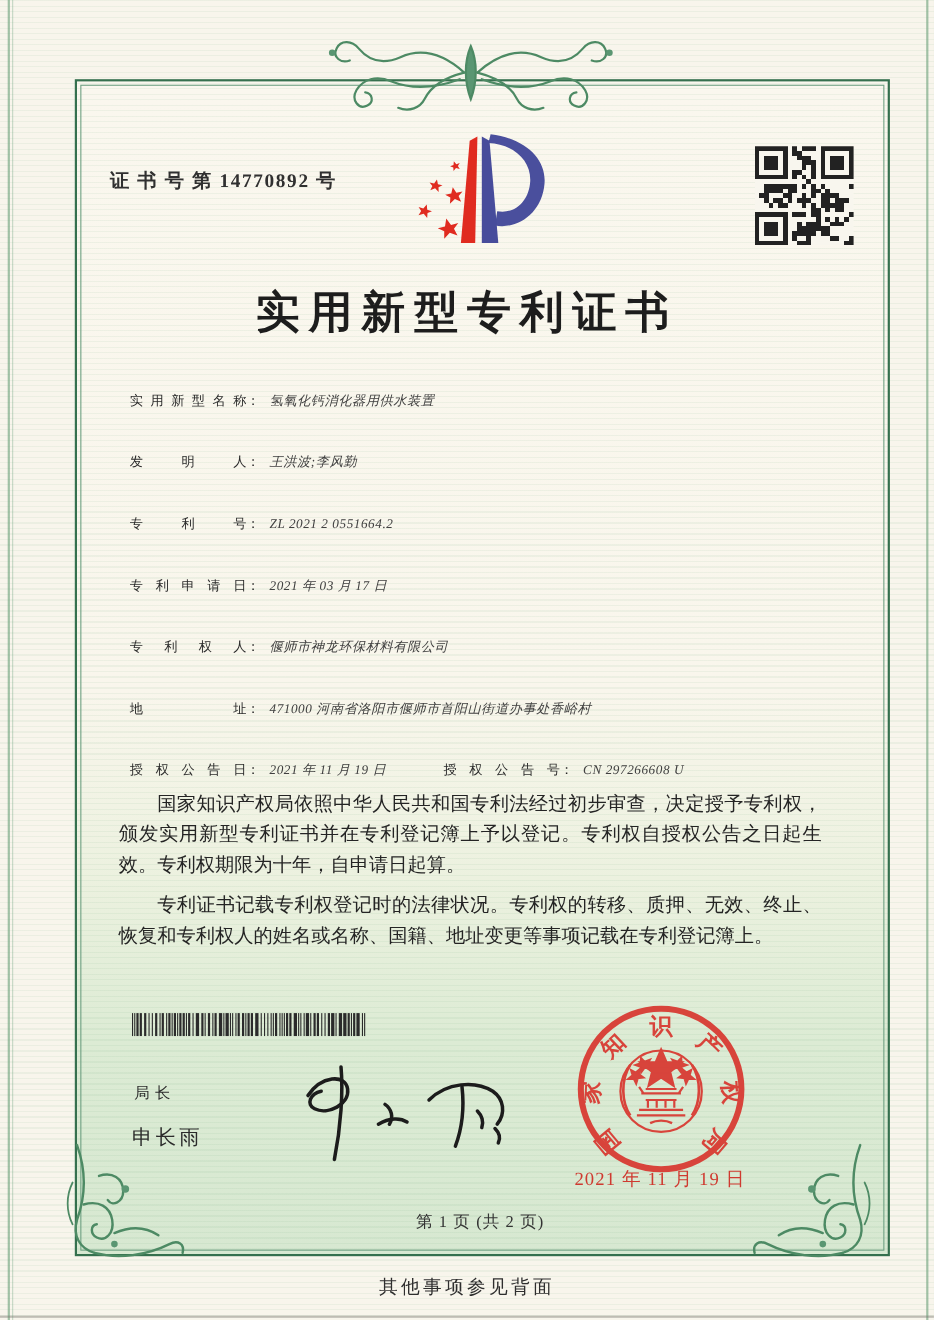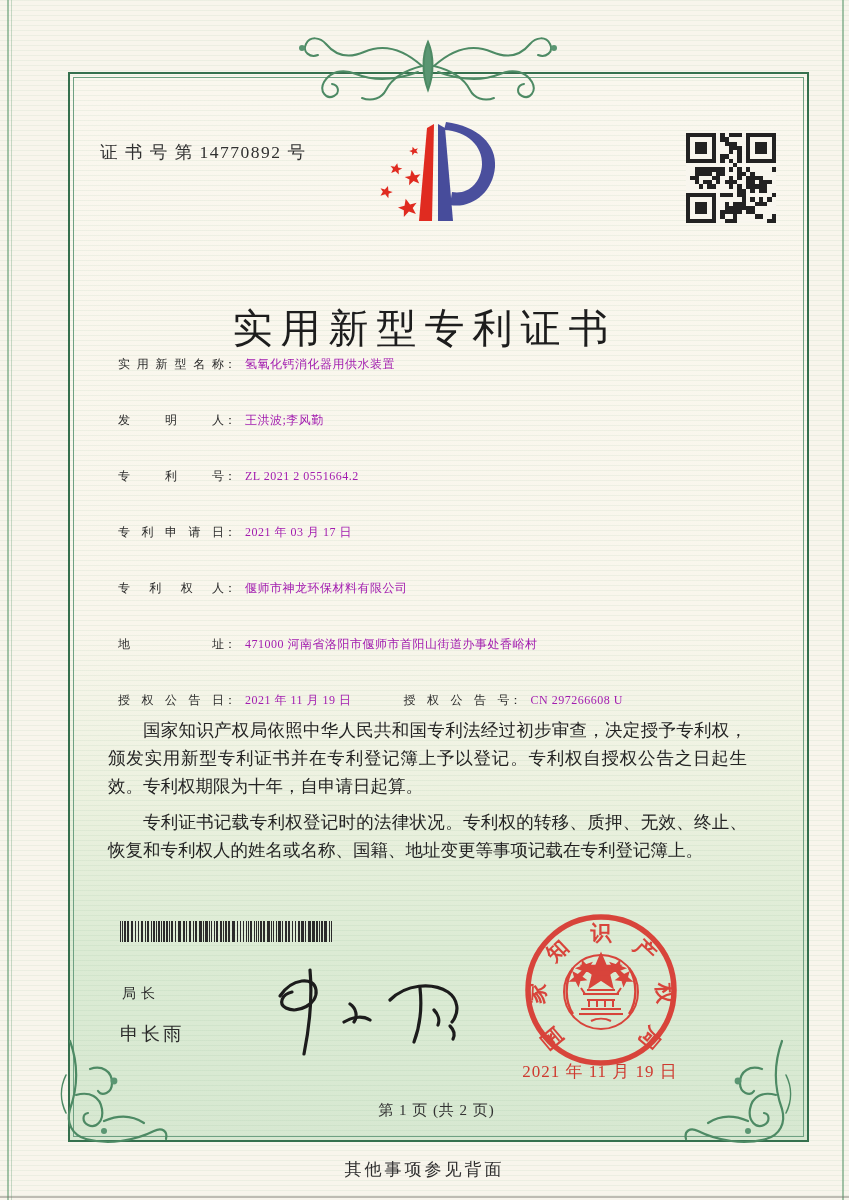--- a/index.html
+++ b/index.html
@@ -29,34 +29,34 @@
   .border-outer{
     position:absolute; left:68px; top:72px; width:737px; height:1066px;
     border:2.5px solid #35704e;
   }
   .border-inner{
     position:absolute; inset:3px; border:1px solid #6fa183;
   }
   .ornament{position:absolute; pointer-events:none;}
   .content{position:absolute; inset:0; z-index:3;}
 
-  .cert-no{position:absolute; left:100px; top:140px; font-size:17.5px; letter-spacing:1.5px; color:#303030;}
+  .cert-no{position:absolute; left:100px; top:152px; font-size:17.5px; letter-spacing:1.5px; color:#303030;font-weight:bold;}
   .logo{position:absolute; left:372px; top:118px;}
   .qr{position:absolute; left:686px; top:133px; width:90px; height:90px;}
 
   .title{
     position:absolute; left:0; top:256px; width:100%; text-align:center;
-    font-size:40px; font-weight:400; letter-spacing:8px; color:#1d1d1d;margin-top:45px;
+    font-size:40px; font-weight:700; letter-spacing:8px; color:#1d1d1d;
   }
 
   .fields{position:absolute; left:118px; top:352px; width:640px; font-size:12px;}
   .field-row{display:flex; align-items:flex-start; line-height:24px; margin-bottom:32px; white-space:nowrap;}
   .field-label{display:inline-block; width:106px; text-align:justify; text-align-last:justify; color:#2b2b2b;}
   .field-colon{margin-right:9px;}
-  .field-value{letter-spacing:.5px; color:#a21caf;}
+  .field-value{letter-spacing:.5px; color:#404040;font-style:italic;}
   .field-pair2{margin-left:52px; display:flex;}
 
   .paragraphs{position:absolute; left:100px; top:708px; width:655px; font-size:17.5px; line-height:28px; color:#242424; text-align:justify;}
   .paragraphs p{margin:8px; text-indent:2em;}
 
   .barcode{position:absolute; left:120px; top:921px; width:215px; height:21px;}
 
   .sig-title{position:absolute; left:122px; top:985px; font-size:14px; letter-spacing:5px; color:#2b2b2b;}
   .sig-name{position:absolute; left:120px; top:1021px; font-size:18.5px; letter-spacing:3px; color:#2b2b2b;}
   .signature{position:absolute; left:252px; top:962px;}

